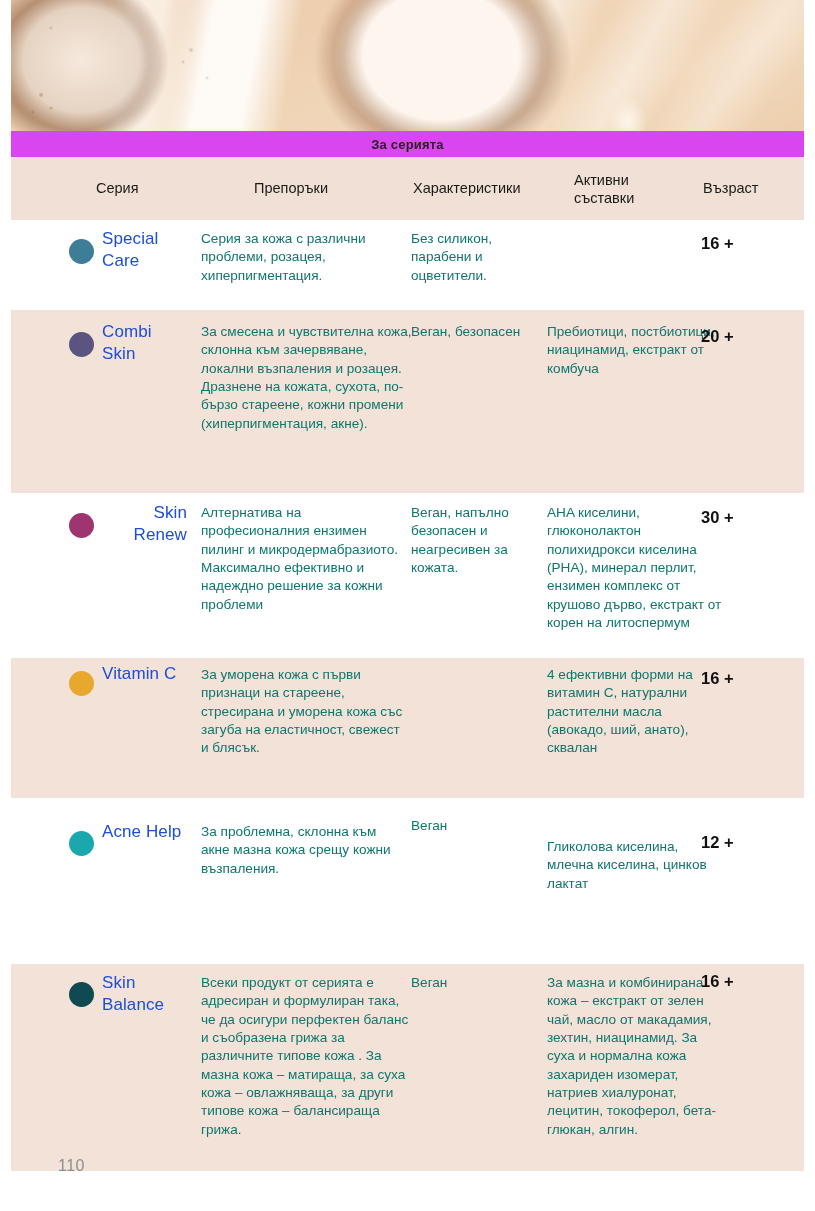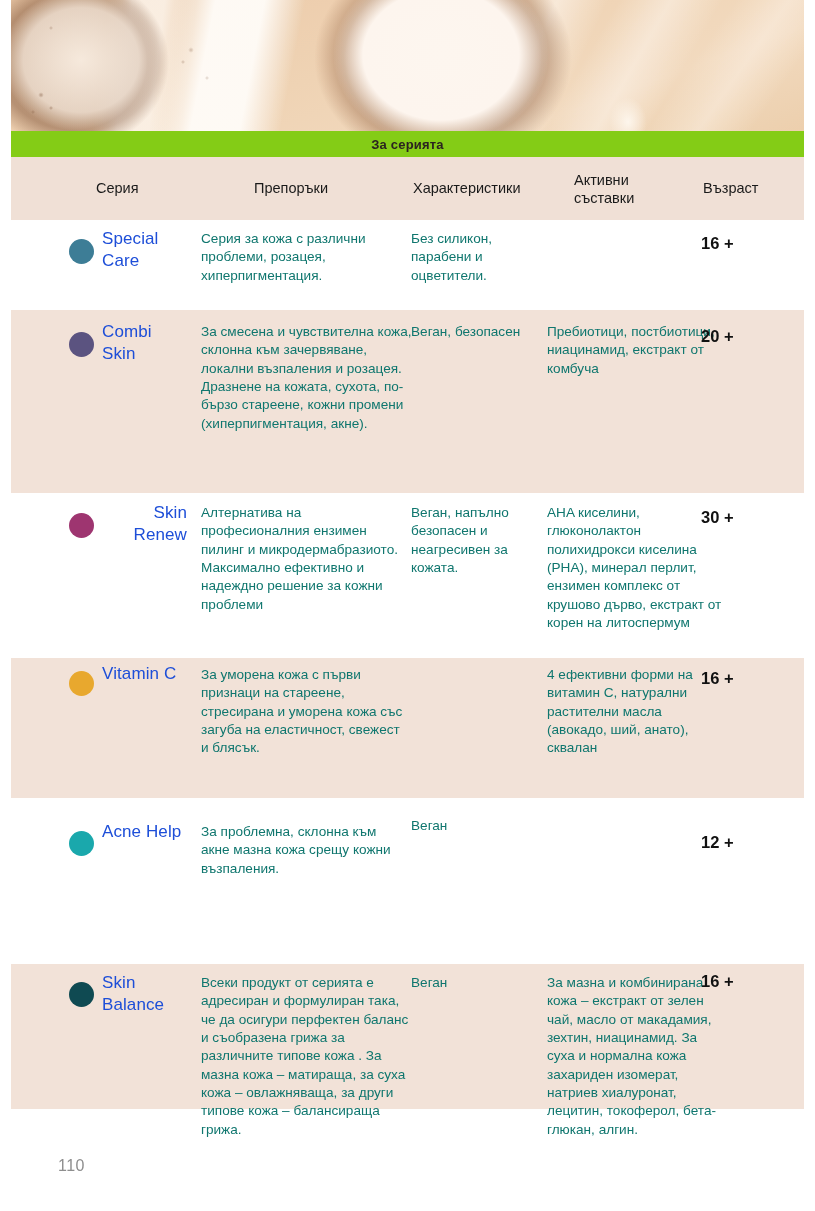--- a/index.html
+++ b/index.html
@@ -64,21 +64,21 @@
 
   
   .table {
     position: absolute;
     left: 11px;
     top: 131px;
     width: 793px;
   }
   .table-title-bar {
     height: 26px;
-    background: #84cc16;
+    background: #d946ef;
     display: flex;
     align-items: center;
     justify-content: center;
   }
   .table-title-bar .title {
     font-size: 13px;
     font-weight: 700;
     color: #2b2320;
     letter-spacing: 0.2px;
   }
@@ -203,24 +203,25 @@
     <span class="cell c-char" style="top:8px;"></span>
     <span class="cell c-act" style="top:8px;">4 ефективни форми на витамин С, натурални растителни масла (авокадо, ший, анато), сквалан</span>
     <span class="c-age" style="top:11px;">16 +</span>
   </div>
 
   <div class="row" style="height:166px;">
     <span class="c-dot" style="top: 33px; background: rgb(26, 168, 172);"></span>
     <span class="c-series" style="top:23px; width:85px;">Acne Help</span>
     <span class="cell c-rec" style="top:25px; width:200px;">За проблемна, склонна към акне мазна кожа срещу кожни възпаления.</span>
     <span class="cell c-char" style="top:19px;">Веган</span>
+    <span class="cell c-act" style="top:40px;">Гликолова киселина, млечна киселина, цинков лактат</span>
     <span class="c-age" style="top:35px;">12 +</span>
   </div>
 
-  <div class="row alt" style="height:145px;">
+  <div class="row alt" style="height:207px;">
     <span class="c-dot" style="top: 18px; background: rgb(15, 74, 82);"></span>
     <span class="c-series" style="top:8px; width:90px;">Skin Balance</span>
     <span class="cell c-rec" style="top:10px; width:208px;">Всеки продукт от серията е адресиран и формулиран така, че да осигури перфектен баланс и съобразена грижа за различните типове кожа . За мазна кожа – матираща, за суха кожа – овлажняваща, за други типове кожа – балансираща грижа.</span>
     <span class="cell c-char" style="top:10px;">Веган</span>
     <span class="cell c-act" style="top:10px;">За мазна и комбинирана кожа – екстракт от зелен чай, масло от макадамия, зехтин, ниацинамид. За суха и нормална кожа захариден изомерат, натриев хиалуронат, лецитин, токоферол, бета-глюкан, алгин.</span>
     <span class="c-age" style="top:8px;">16 +</span>
   </div>
 
 </div>
 

